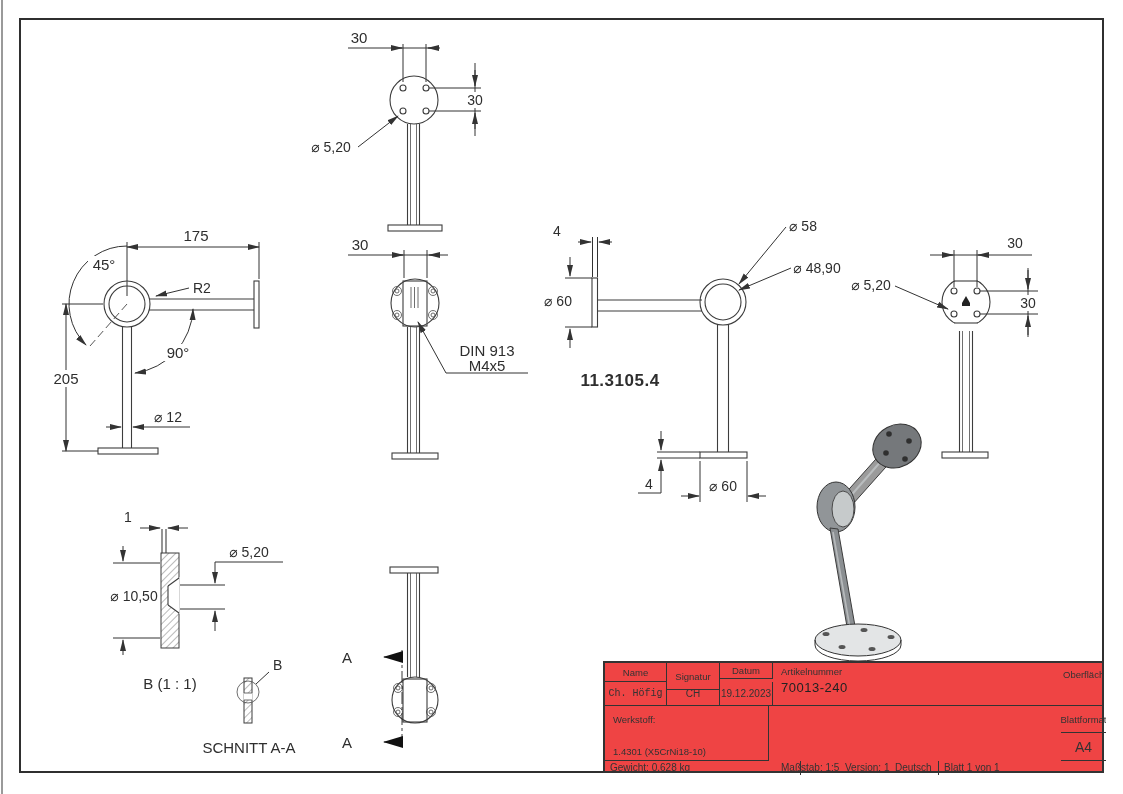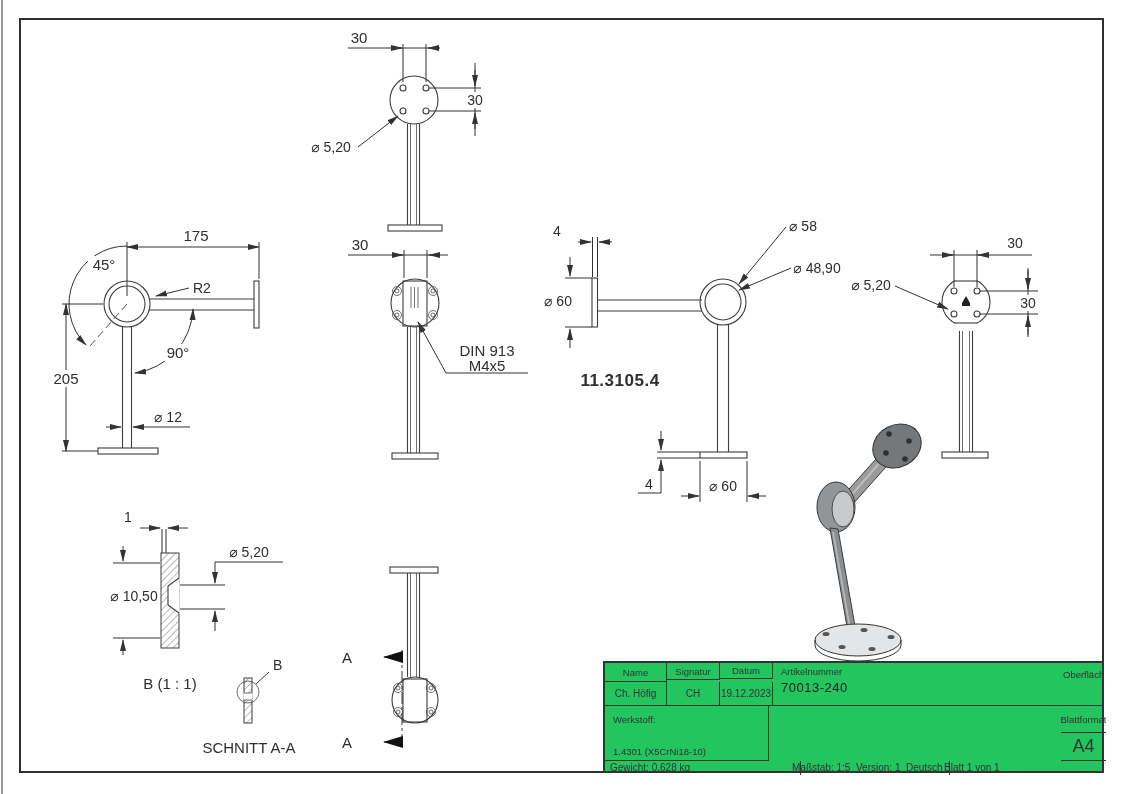--- a/index.html
+++ b/index.html
@@ -15,28 +15,28 @@
   .pn{font-size:17px;font-weight:bold;letter-spacing:.5px;}
   .cap{font-size:15px;}
   .ml{stroke:#3d3d3d;stroke-width:1.1;fill:none;}
   .mlThin{stroke:#4a4a4a;stroke-width:0.8;fill:none;}
   .dl{stroke:#333;stroke-width:1;fill:none;}
   .dashed{stroke:#444;stroke-width:0.9;fill:none;stroke-dasharray:8 4;}
   .cut{stroke:#222;stroke-width:0.9;fill:none;stroke-dasharray:12 3 3 3;}
   .wh{fill:#fff;}
   
   #tb{position:absolute;left:603px;top:661px;width:501px;height:112px;
-      border:2px solid #333;box-sizing:border-box;background:#22c55e;font-size:10px;color:#333;}
+      border:2px solid #333;box-sizing:border-box;background:#ef4444;font-size:10px;color:#333;}
   .cell{position:absolute;box-sizing:border-box;border-right:1px solid #333;border-bottom:1px solid #333;
         padding:2px 5px;overflow:hidden;white-space:nowrap;}
   .cen{display:flex;align-items:center;justify-content:center;padding:0;}
   .noR{border-right:none;} .noB{border-bottom:none;}
   .artnum{font-size:13px;letter-spacing:.5px;color:#222;}
   .small{font-size:9.5px;}
-  .a4{font-size:18px;}
+  .a4{font-size:14px;}
   .brandtxt{fill:#1d3a63;font-size:26px;font-weight:bold;letter-spacing:1px;}
   .logoStroke{stroke:#1d3a63;fill:none;}
 </style>
 </head>
 <body>
 
 <div id="page">
   <div id="sheet-edge"></div>
   <div id="frame"></div>
 
@@ -337,44 +337,44 @@
       <ellipse cx="842" cy="647" rx="3.5" ry="2" fill="#555"></ellipse>
       <ellipse cx="872" cy="649" rx="3.5" ry="2" fill="#555"></ellipse>
       <ellipse cx="891" cy="637" rx="3.5" ry="2" fill="#555"></ellipse>
       <ellipse cx="864" cy="630" rx="3.5" ry="2" fill="#555"></ellipse>
     </g>
   </svg>
 
   <div id="tb">
 
     <div class="cell cen small" style="left:0;top:0;width:62px;height:19px;">Name</div>
-    <div class="cell cen small" style="left:62px;top:0;width:53px;height:17px;">Signatur</div>
+    <div class="cell cen small" style="left:62px;top:0;width:53px;height:27px;">Signatur</div>
     <div class="cell cen small" style="left:115px;top:0;width:53px;height:16px;">Datum</div>
 
-    <div class="cell cen" style="left:0;top:19px;width:62px;height:24px;">Ch. Höfig</div>
+    <div class="cell cen" style="left:0;top:19px;width:62px;height:24px;font-family:Liberation Mono, monospace;">Ch. Höfig</div>
     <div class="cell cen" style="left:62px;top:19px;width:53px;height:24px;">CH</div>
     <div class="cell cen" style="left:115px;top:19px;width:53px;height:24px;">19.12.2023</div>
 
     <div class="cell noR" style="left:168px;top:0;width:330px;height:43px;text-decoration:underline;">
       <div class="small" style="position:absolute;left:8px;top:3px;">Artikelnummer</div>
       <div class="artnum" style="position:absolute;left:8px;top:17px;">70013-240</div>
       <div class="small" style="position:absolute;left:290px;top:6px;">Oberfläche:</div>
 
     </div>
 
     <div class="cell" style="left:0;top:43px;width:164px;height:55px;">
       <div class="small" style="position:absolute;left:8px;top:8px;">Werkstoff:</div>
       <div class="small" style="position:absolute;left:8px;top:40px;text-align:right;">1.4301 (X5CrNi18-10)</div>
     </div>
 
 
     <div class="cell cen small noR" style="left:456px;top:43px;width:45px;height:27px;">Blattformat</div>
     <div class="cell cen a4 noR" style="left:456px;top:70px;width:45px;height:28px;">A4</div>
 
     <div class="cell noB" style="left:0;top:98px;width:196px;height:14px;padding-top:1px;">Gewicht: 0.628 kg</div>
-    <div class="cell noB" style="left:179px;top:98px;width:166px;height:14px;padding:1px 0 0 0;">
+    <div class="cell noB" style="left:168px;top:98px;width:166px;height:14px;padding:1px 0 0 0;">
       <span style="position:absolute;left:8px;">Maßstab: 1:5</span>
       <span style="position:absolute;left:72px;text-align:right;">Version: 1</span>
       <span style="position:absolute;left:122px;">Deutsch</span>
     </div>
     <div class="cell noB noR" style="left:334px;top:98px;width:167px;height:14px;padding-top:1px;">Blatt 1 von 1</div>
   </div>
 </div>
 
 </body></html>

